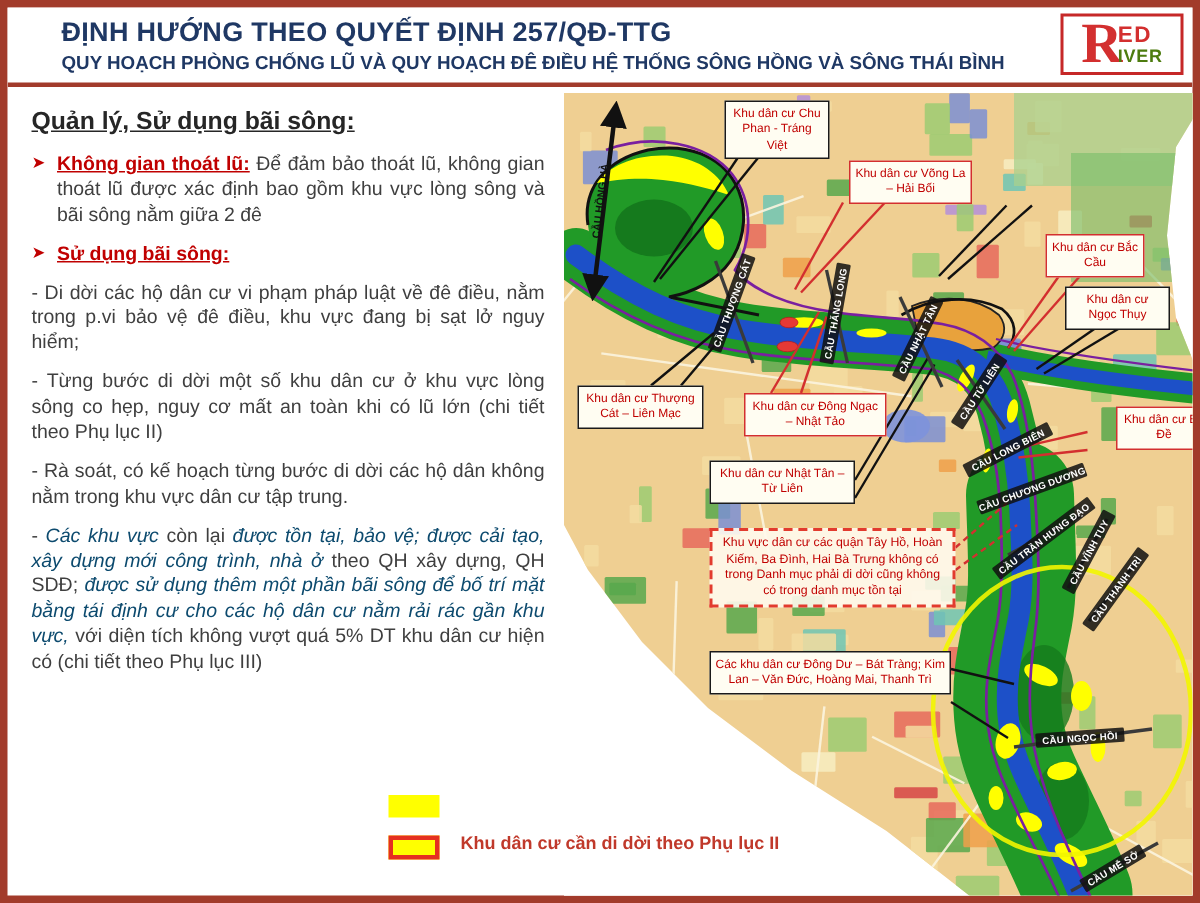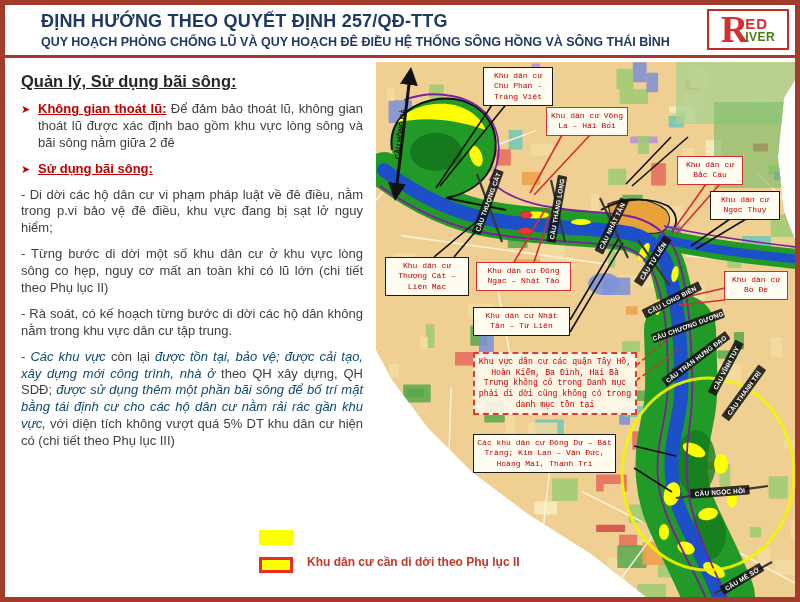--- a/index.html
+++ b/index.html
@@ -19,25 +19,25 @@
   .leftpanel{position:absolute;left:10px;top:57px;width:356px;padding:6px 8px 0 6px;box-sizing:border-box;}
   .lp-heading{font-size:16.5px;font-weight:bold;color:#262626;text-decoration:underline;margin:4px 0 10px 0;}
   .para{margin-bottom:9px;text-align:justify;font-size:13px;line-height:1.3;color:#3F3F3F;}
   .para.bullet{padding-left:17px;position:relative;}
   .arrow{position:absolute;left:0;top:1px;color:#C00000;font-size:11px;}
   .lead{color:#C00000;font-weight:bold;text-decoration:underline;}
   .ri{color:#0c4a6e;font-style:italic;}
   
   .map{position:absolute;left:371px;top:57px;width:420px;height:538px;background:#fff;}
   .map svg{position:absolute;left:0;top:0;}
-  .callouts{position:absolute;left:0;top:0;width:100%;height:100%;z-index:5;font-family:Liberation Mono, monospace;}
+  .callouts{position:absolute;left:0;top:0;width:100%;height:100%;z-index:5;}
   .callout{position:absolute;background:#FFFDF2;color:#C00000;font-size:8px;line-height:1.3;
            text-align:center;padding:3px 3px;box-sizing:border-box;}
   .callout.black{border:1.6px solid #1a1a1a;}
-  .callout.red{border:1.6px solid #D32F2F;}
+  .callout.red{border:1.6px solid #D32F2F;margin-left:20px;}
   .callout.dashed{border:2px dashed #E23B2E;background:rgba(255,250,238,.9);font-size:8.2px;}
   
   .legend{position:absolute;left:254px;top:523px;z-index:6;}
   .lrow{display:flex;align-items:flex-start;margin-bottom:10px;}
   .swatch{width:34px;height:15px;margin-right:14px;flex:none;margin-top:2px;box-sizing:border-box;}
   .swatch.solid{background:#FFFF00;}
   .swatch.outline{background:#FFFF00;border:3px solid #E53020;height:16px;}
   .ltext{color:#C0392B;font-weight:bold;font-size:12px;line-height:1.3;max-width:250px;}
   .lrow[data-name="legend-item-retain"] .ltext{max-width:225px;}
 </style>
@@ -384,21 +384,21 @@
     <div class="callouts" id="callouts" data-name="map-callouts">
         <div class="callout black" data-name="map-callout-chu-phan" style="left: 107px; top: 5px; width: 70px;">Khu dân cư Chu Phan - Tráng Việt</div>
         <div class="callout red" data-name="map-callout-vong-la" style="left: 170px; top: 45px; width: 82px;">Khu dân cư Võng La – Hải Bối</div>
         <div class="callout red" data-name="map-callout-bac-cau" style="left: 301px; top: 94px; width: 66px;">Khu dân cư Bắc Cầu</div>
         <div class="callout black" data-name="map-callout-ngoc-thuy" style="left: 334px; top: 129px; width: 70px;">Khu dân cư Ngọc Thụy</div>
         <div class="callout black" data-name="map-callout-thuong-cat" style="left: 9px; top: 195px; width: 84px;">Khu dân cư Thượng Cát – Liên Mạc</div>
         <div class="callout red" data-name="map-callout-dong-ngac" style="left: 100px; top: 200px; width: 95px;">Khu dân cư Đông Ngạc – Nhật Tảo</div>
         <div class="callout black" data-name="map-callout-nhat-tan" style="left: 97px; top: 245px; width: 97px;">Khu dân cư Nhật Tân – Từ Liên</div>
         <div class="callout red" data-name="map-callout-bo-de" style="left: 348px; top: 209px; width: 64px;">Khu dân cư Bồ Đề</div>
         <div class="callout dashed" data-name="map-callout-quan-noi-thanh" style="left: 97px; top: 290px; width: 164px;">Khu vực dân cư các quận Tây Hồ, Hoàn Kiếm, Ba Đình, Hai Bà Trưng không có trong Danh mục phải di dời cũng không có trong danh mục tồn tại</div>
-        <div class="callout black" data-name="map-callout-dong-du" style="left: 97px; top: 372px; width: 143px;">Các khu dân cư Đông Dư – Bát Tràng; Kim Lan – Văn Đức, Hoàng Mai, Thanh Trì</div>
+        <div class="callout black" data-name="map-callout-dong-du" style="left: 97px; top: 372px; width: 161px;">Các khu dân cư Đông Dư – Bát Tràng; Kim Lan – Văn Đức, Hoàng Mai, Thanh Trì</div>
       </div>
   </div>
 
   <div class="legend" id="legend" data-name="legend">
       <div class="lrow" data-name="legend-item-retain">
         <span class="swatch solid" data-name="legend-swatch-solid"></span>
       </div>
       <div class="lrow" data-name="legend-item-relocate">
         <span class="swatch outline" data-name="legend-swatch-outline"></span>
         <span class="ltext" data-name="legend-label">Khu dân cư cần di dời theo Phụ lục II</span>

